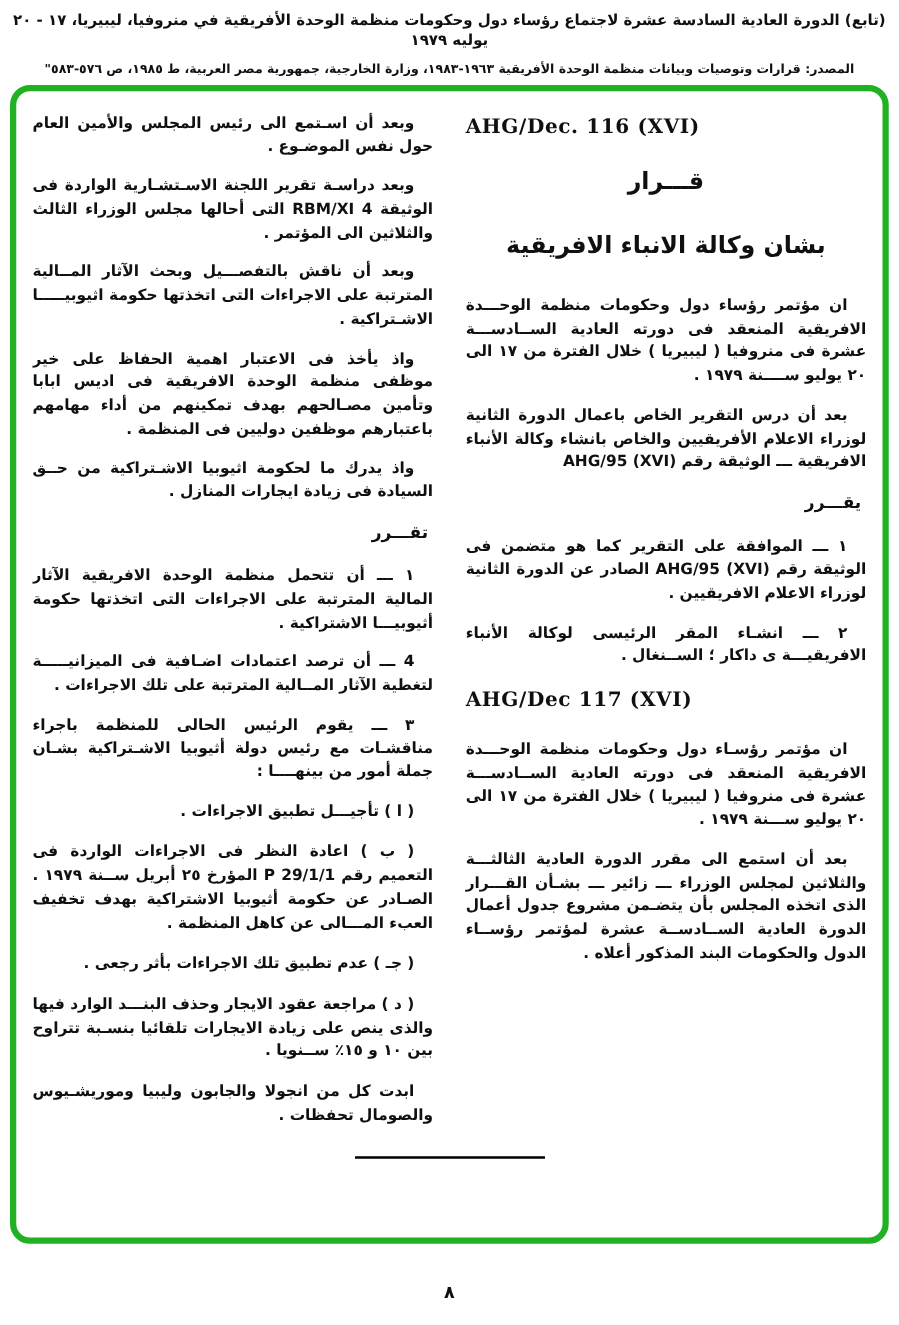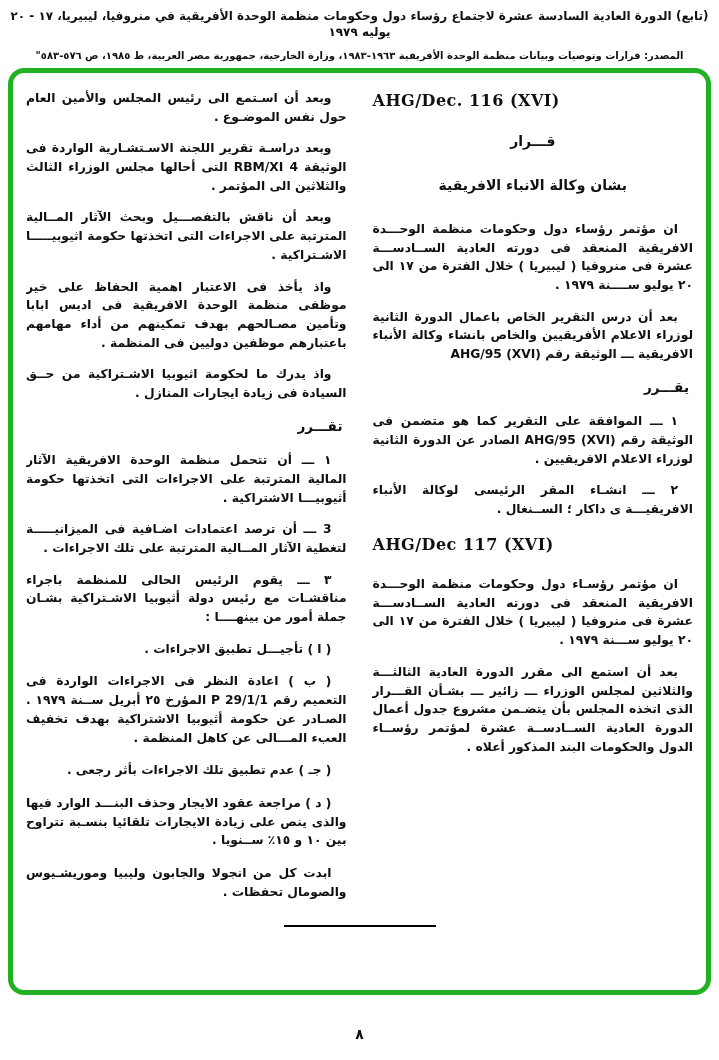--- a/index.html
+++ b/index.html
@@ -49,21 +49,21 @@
     direction:ltr; text-align:left;
     font-family:"DejaVu Serif", serif;
     font-size:16px; font-weight:700;
     margin:0 0 18px;
     letter-spacing:0.5px;
   }
   .ref-2 { margin-top:14px; }
 
   .h-center {
     direction:rtl; text-align:center;
-    font-size:14px; font-weight:700;
+    font-size:19px; font-weight:700;
     margin:4px 0 22px;
   }
   .h-sub { margin:0 0 24px; }
   .h-side {
     direction:rtl; text-align:right;
     font-size:13.6px; font-weight:700;
     padding-right:4px;
     margin:2px 0 15px;
   }
 
@@ -104,21 +104,21 @@
     </div>
 
     <div class="col">
       <div class="p">وبعد أن اسـتمع الى رئيس المجلس والأمين العام حول نفس الموضـوع .</div>
       <div class="p">وبعد دراسـة تقرير اللجنة الاسـتشـارية الواردة فى الوثيقة RBM/XI 4 التى أحالها مجلس الوزراء الثالث والثلاثين الى المؤتمر .</div>
       <div class="p">وبعد أن ناقش بالتفصـــيل وبحث الآثار المــالية المترتبة على الاجراءات التى اتخذتها حكومة اثيوبيـــــا الاشـتراكية .</div>
       <div class="p">واذ يأخذ فى الاعتبار اهمية الحفاظ على خير موظفى منظمة الوحدة الافريقية فى اديس ابابا وتأمين مصـالحهم بهدف تمكينهم من أداء مهامهم باعتبارهم موظفين دوليين فى المنظمة .</div>
       <div class="p">واذ يدرك ما لحكومة اثيوبيا الاشـتراكية من حــق السيادة فى زيادة ايجارات المنازل .</div>
       <div class="h-side">تقـــرر</div>
       <div class="p">١ ـــ أن تتحمل منظمة الوحدة الافريقية الآثار المالية المترتبة على الاجراءات التى اتخذتها حكومة أثيوبيـــا الاشتراكية .</div>
-      <div class="p">3 ـــ أن ترصد اعتمادات اضـافية فى الميزانيـــــة لتغطية الآثار المــالية المترتبة على تلك الاجراءات .</div>
+      <div class="p">4 ـــ أن ترصد اعتمادات اضـافية فى الميزانيـــــة لتغطية الآثار المــالية المترتبة على تلك الاجراءات .</div>
       <div class="p">٣ ـــ يقوم الرئيس الحالى للمنظمة باجراء مناقشـات مع رئيس دولة أثيوبيا الاشـتراكية بشـان جملة أمور من بينهــــا :</div>
       <div class="p sub">( ا ) تأجيـــل تطبيق الاجراءات .</div>
       <div class="p sub">( ب ) اعادة النظر فى الاجراءات الواردة فى التعميم رقم P 29/1/1 المؤرخ ٢٥ أبريل ســنة ١٩٧٩ . الصـادر عن حكومة أثيوبيا الاشتراكية بهدف تخفيف العبء المـــالى عن كاهل المنظمة .</div>
       <div class="p sub">( جـ ) عدم تطبيق تلك الاجراءات بأثر رجعى .</div>
       <div class="p sub">( د ) مراجعة عقود الايجار وحذف البنـــد الوارد فيها والذى ينص على زيادة الايجارات تلقائيا بنسـبة تتراوح بين ١٠ و ١٥٪ ســنويا .</div>
       <div class="p closing">ابدت كل من انجولا والجابون وليبيا وموريشـيوس والصومال تحفظات .</div>
     </div>
 
   </div>
 

